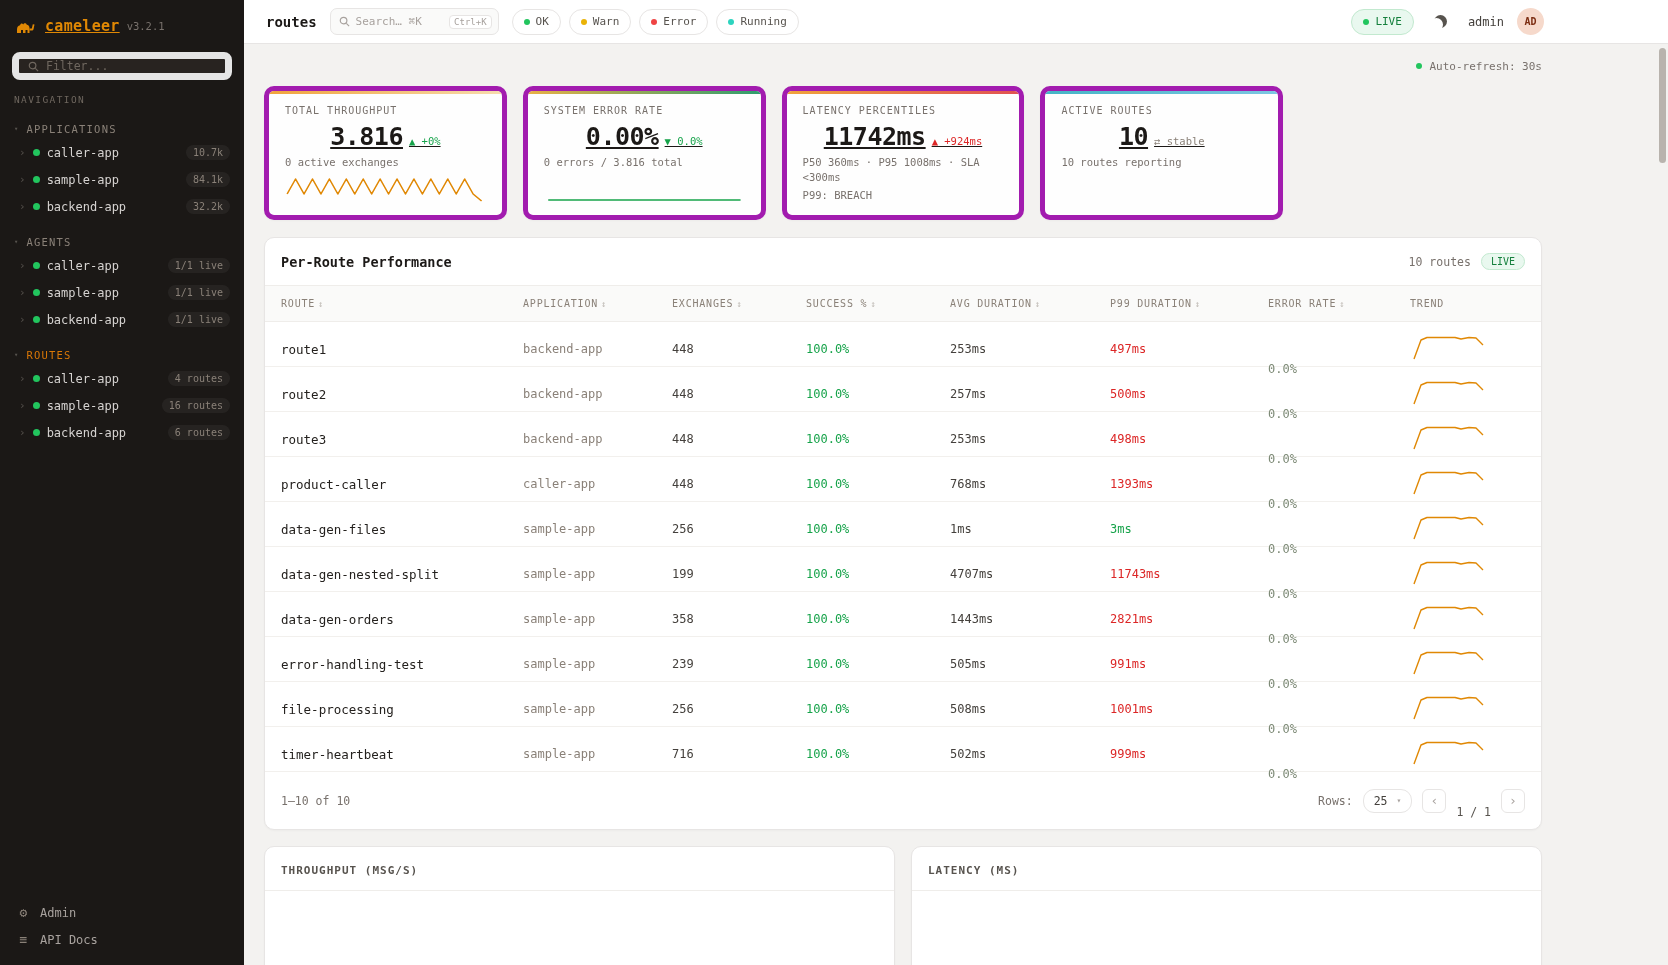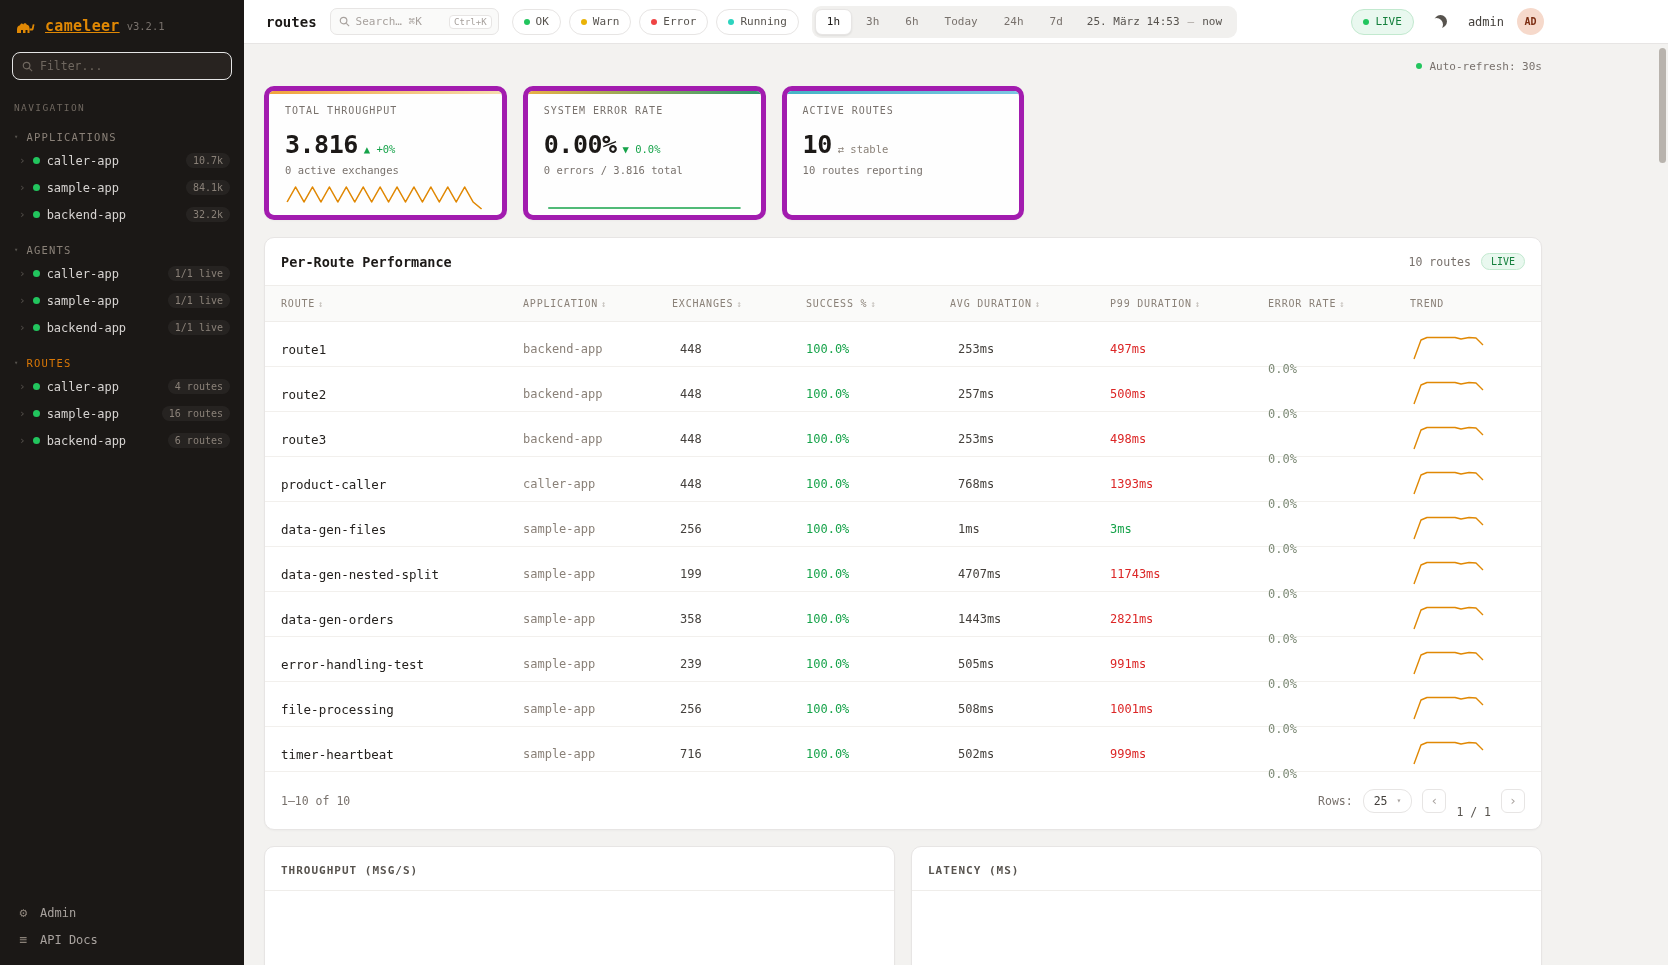--- a/index.html
+++ b/index.html
@@ -5,21 +5,21 @@
   * { margin:0; padding:0; box-sizing:border-box; }
   html,body { width:1668px; height:965px; overflow:hidden; }
   body { font-family:"DejaVu Sans Mono","DejaVu Sans",monospace; background:#f3f2f0; color:#1c1917; font-size:13px; }
   .app { display:flex; height:100%; position:relative; }
 
   
   .sidebar { width:244px; flex-shrink:0; background:#1b1816; color:#d6d3d1; display:flex; flex-direction:column; }
   .side-logo { display:flex; align-items:center; gap:7px; padding:16px 14px 12px; cursor:pointer; }
   .logo-name { color:#e08804; font-weight:bold; font-size:15px; letter-spacing:.3px;text-decoration:underline; }
   .logo-ver { color:#78716c; font-size:10.5px; }
-  .side-filter { margin:4px 12px 16px; background:#282320; border:1px solid #e5e5e5; border-radius:8px; height:28px; display:flex; align-items:center; gap:7px; padding:0 9px; }
+  .side-filter { margin:4px 12px 8px; background:#282320; border:7px solid #e5e5e5; border-radius:8px; height:28px; display:flex; align-items:center; gap:7px; padding:0 9px; }
   .side-filter svg { flex-shrink:0; }
   .side-filter input { background:transparent; border:0; outline:0; color:#d6d3d1; font:inherit; font-size:11.5px; width:100%; }
   .side-filter input::placeholder { color:#6f675f; }
   .nav-label { font-size:9.5px; letter-spacing:1.4px; color:#6f675f; padding:6px 14px 2px; }
   .side-section { margin-top:12px; }
   .side-section-head { display:flex; align-items:center; gap:7px; padding:4px 14px; font-size:10.5px; letter-spacing:1.2px; color:#8a8178; cursor:pointer; }
   .side-section.active .side-section-label { color:#d97706; }
   .caret { font-size:7px; color:#57534e; }
   .side-item { display:flex; align-items:center; gap:7px; padding:6px 14px 6px 19px; font-size:12px; color:#d6d3d1; cursor:pointer; }
   .chev { color:#57534e; font-size:11px; }
@@ -52,41 +52,41 @@
   .user-name { font-size:12px; color:#44403c; }
   .avatar { width:27px; height:27px; border-radius:50%; background:#f6d9cb; color:#7c2d12; font-size:10px; font-weight:bold; display:flex; align-items:center; justify-content:center; cursor:pointer; }
 
   
   .content { flex:1; overflow:hidden; padding:12px 126px 0 20px; }
   .refresh-row { display:flex; align-items:center; justify-content:flex-end; gap:7px; font-size:11px; color:#78716c; height:20px; margin-bottom:10px; }
   .kpi-row { display:grid; grid-template-columns:repeat(5,1fr); gap:16px; }
   .kpi-card { position:relative; overflow:hidden; background:#fefefe; border:5px solid #a21caf; border-radius:10px; padding:14px 16px 10px; height:134px; display:flex; flex-direction:column; box-shadow:0 1px 2px rgba(0,0,0,.03); }
   .kpi-accent { position:absolute; top:0; left:0; right:0; height:2.5px; }
   .kpi-title { font-size:10px; letter-spacing:1px; color:#78716c; }
-  .kpi-value-row { display:flex; align-items:baseline; justify-content:flex-start; margin-top:14px; }
+  .kpi-value-row { display:flex; align-items:baseline; justify-content:center; margin-top:6px;text-decoration:underline; }
   .kpi-value { font-size:25px; font-weight:bold; color:#1c1917; letter-spacing:-.5px; }
   .kpi-delta { font-size:10.5px; white-space:nowrap; margin-left:6px; }
   .kpi-sub { font-size:10.5px; color:#78716c; margin-top:4px; line-height:1.4; }
   .kpi-spark { margin-top:auto; height:36px; }
   .spark { width:100%; height:36px; display:block; }
 
   
   .panel { margin-top:17px; background:#fff; border:1px solid #e7e5e4; border-radius:10px; overflow:hidden; box-shadow:0 1px 2px rgba(0,0,0,.03); }
   .panel-head { display:flex; align-items:center; justify-content:space-between; padding:15px 16px; border-bottom:1px solid #efedea; }
   .panel-title { font-weight:bold; font-size:13.5px; }
   .panel-head-right { display:flex; align-items:center; gap:10px; font-size:11.5px; color:#78716c; }
   .live-chip { background:#e9f8ef; color:#15803d; border:1px solid #c2e9cf; border-radius:999px; padding:2px 9px; font-size:10px; }
   .tbl-header, .tbl-row { display:grid; grid-template-columns:242px 149px 134px 144px 160px 158px 142px 1fr; align-items:center; padding:0 16px; }
   .tbl-header { height:36px; background:#fafaf9; border-bottom:1px solid #efedea; font-size:10px; color:#8a8178; letter-spacing:.8px; }
   .th { cursor:pointer; white-space:nowrap; }
   .sort { opacity:.5; font-size:9px; margin-left:3px; }
   .tbl-row { height:45px; border-bottom:1px solid #f2f0ed; font-size:12px; cursor:pointer; }
   .cell-route { color:#24211e; font-size:12.5px; }
   .cell-app { color:#8a8178; }
-  .cell-num { color:#44403c;margin-left:8px; }
+  .cell-num { color:#44403c; }
   .cell-success { color:#16a34a; }
   .p99-bad { color:#dc2626; }
   .p99-good { color:#16a34a; }
   .cell-err { color:#7d8a76;margin-top:40px; }
   .tbl-footer { display:flex; align-items:center; justify-content:space-between; padding:10px 16px; font-size:11.5px; color:#78716c; }
   .foot-right { display:flex; align-items:center; gap:10px; }
   .rows-select { display:flex; align-items:center; gap:9px; border:1px solid #e7e5e4; border-radius:11px; padding:4px 10px; background:#fff; color:#44403c; cursor:pointer; font-size:11.5px; }
   .chev-down { font-size:8px; color:#a8a29e; }
   .page-btn { width:24px; height:24px; border:1px solid #e7e5e4; border-radius:6px; display:flex; align-items:center; justify-content:center; color:#a8a29e; background:#fff; cursor:pointer; font-size:13px; }
   .page-indicator { color:#57534e;margin-top:23px; }
@@ -233,35 +233,20 @@
   </button>
   <button class="pill">
     <span class="dot" style="background:#ef4444"></span>
     <span>Error</span>
   </button>
   <button class="pill">
     <span class="dot" style="background:#2dd4bf"></span>
     <span>Running</span>
   </button>
         </div>
-      <div class="time-group">
-        <div id="time-ranges" style="display:flex;gap:2px">
-  <button class="time-btn active">1h</button>
-  <button class="time-btn">3h</button>
-  <button class="time-btn">6h</button>
-  <button class="time-btn">Today</button>
-  <button class="time-btn">24h</button>
-  <button class="time-btn">7d</button>
-          </div>
-        <div class="time-display">
-          <span>25. März 14:53</span>
-          <span class="time-sep">—</span>
-          <span>now</span>
-        </div>
-      </div>
       <div class="spacer"></div>
       <div class="live-badge">
         <span class="dot"></span>
         <span>LIVE</span>
       </div>
       <div class="moon">
         <span class="moon-shape"></span>
       </div>
       <span class="user-name">admin</span>
       <div class="avatar">AD</div>
@@ -296,20 +281,31 @@
       <span class="kpi-value">0.00%</span>
       <span class="kpi-delta" style="color:#16a34a">▼ 0.0%</span>
     </div>
     <div class="kpi-sub">0 errors / 3.816 total</div>
 
     <div class="kpi-spark">
               <svg class="spark" viewBox="0 0 190 36" preserveAspectRatio="none">
                 <line x1="4" y1="30" x2="186" y2="30" stroke="#16a34a" stroke-width="1.5"></line>
               </svg>
             </div>
+  </div>
+  <div class="kpi-card">
+    <div class="kpi-accent" style="background:linear-gradient(90deg,#f0a33c,#e05252)"></div>
+    <div class="kpi-title">LATENCY PERCENTILES</div>
+    <div class="kpi-value-row">
+      <span class="kpi-value">11742ms</span>
+      <span class="kpi-delta" style="color:#dc2626">▲ +924ms</span>
+    </div>
+    <div class="kpi-sub">P50 360ms · P95 1008ms · SLA &lt;300ms</div>
+    <div class="kpi-sub">P99: BREACH</div>
+    <div class="kpi-spark"></div>
   </div>
   <div class="kpi-card">
     <div class="kpi-accent" style="background:linear-gradient(90deg,#45b5c6,#7cc6e2)"></div>
     <div class="kpi-title">ACTIVE ROUTES</div>
     <div class="kpi-value-row">
       <span class="kpi-value">10</span>
       <span class="kpi-delta" style="color:#8a8178">⇄ stable</span>
     </div>
     <div class="kpi-sub">10 routes reporting</div>
 

